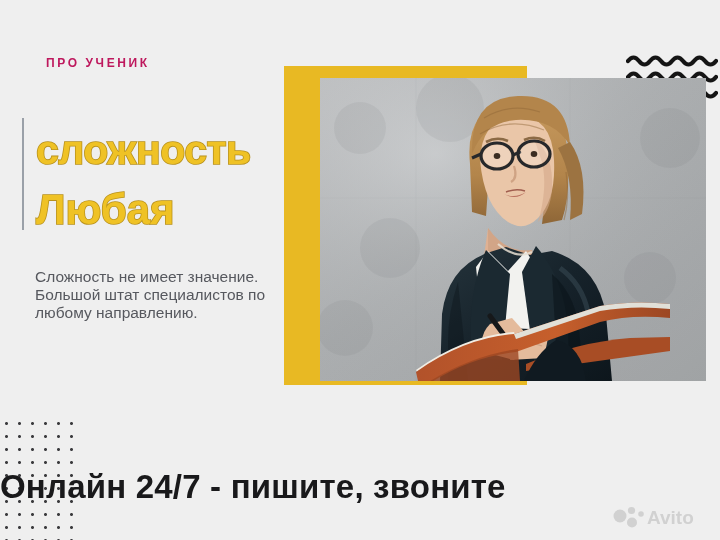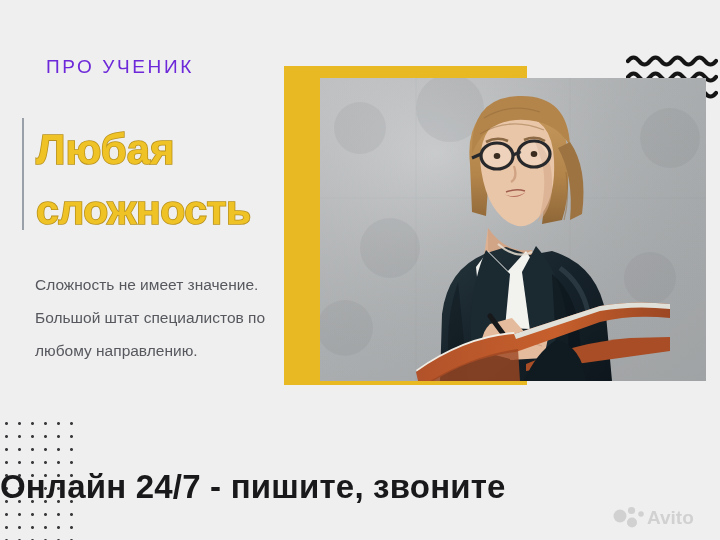--- a/index.html
+++ b/index.html
@@ -20,22 +20,22 @@
     background-position:2px 2px;
     opacity:.92;
   }
 
   
   .waves { position:absolute; right:2px; top:52px; width:92px; height:50px; }
 
   
   .eyebrow {
     position:absolute; left:46px; top:56px;
-    font-size:19px; font-weight:normal; letter-spacing:2.6px;
-    color:#6d28d9; white-space:nowrap;
+    font-size:12px; font-weight:bold; letter-spacing:2.6px;
+    color:#be185d; white-space:nowrap;
   }
 
   
   .accent-rule {
     position:absolute; left:22px; top:118px; width:2px; height:112px;
     background:#9aa0a8;
   }
 
   
   .headline { position:absolute; left:36px; top:120px; width:270px; }
@@ -44,21 +44,21 @@
     color:#efc225;
     -webkit-text-stroke:1.6px #b8911c;
     paint-order:stroke fill;
     white-space:nowrap;
   }
   .headline-line.l2 { font-size:41px; letter-spacing:-0.5px; }
 
   
   .body-copy {
     position:absolute; left:35px; top:268px; width:235px;
-    font-size:15.5px; line-height:33px; color:#56585e;
+    font-size:15.5px; line-height:18px; color:#56585e;
   }
 
   
   .yellow-frame {
     position:absolute; left:284px; top:66px; width:243px; height:319px;
     background:#e8b923;
   }
   .photo {
     position:absolute; left:320px; top:78px; width:386px; height:303px;
     overflow:hidden; background:#b9bcbe;
@@ -92,22 +92,22 @@
       <path d="M2 25 q5.5 -7 11 0 t11 0 t11 0 t11 0 t11 0 t11 0 t11 0 t11 0" fill="none" stroke="#151515" stroke-width="4.2" stroke-linecap="round"></path>
       <path d="M2 41 q5.5 -7 11 0 t11 0 t11 0 t11 0 t11 0 t11 0 t11 0 t11 0" fill="none" stroke="#151515" stroke-width="4.2" stroke-linecap="round"></path>
     </svg>
   </div>
 
   <div class="eyebrow">ПРО УЧЕНИК</div>
 
   <div class="accent-rule"></div>
 
   <div class="headline">
+    <div class="headline-line l2">сложность</div>
     <div class="headline-line l1">Любая</div>
-    <div class="headline-line l2">сложность</div>
   </div>
 
   <p class="body-copy">Сложность не имеет значение. Большой штат специалистов по любому направлению.</p>
 
   <div class="yellow-frame"></div>
 
   <div class="photo">
     <svg viewBox="0 0 386 303" xmlns="http://www.w3.org/2000/svg" preserveAspectRatio="xMidYMid slice">
       <defs>
         <linearGradient id="wall" x1="0" y1="0" x2="1" y2="1">

